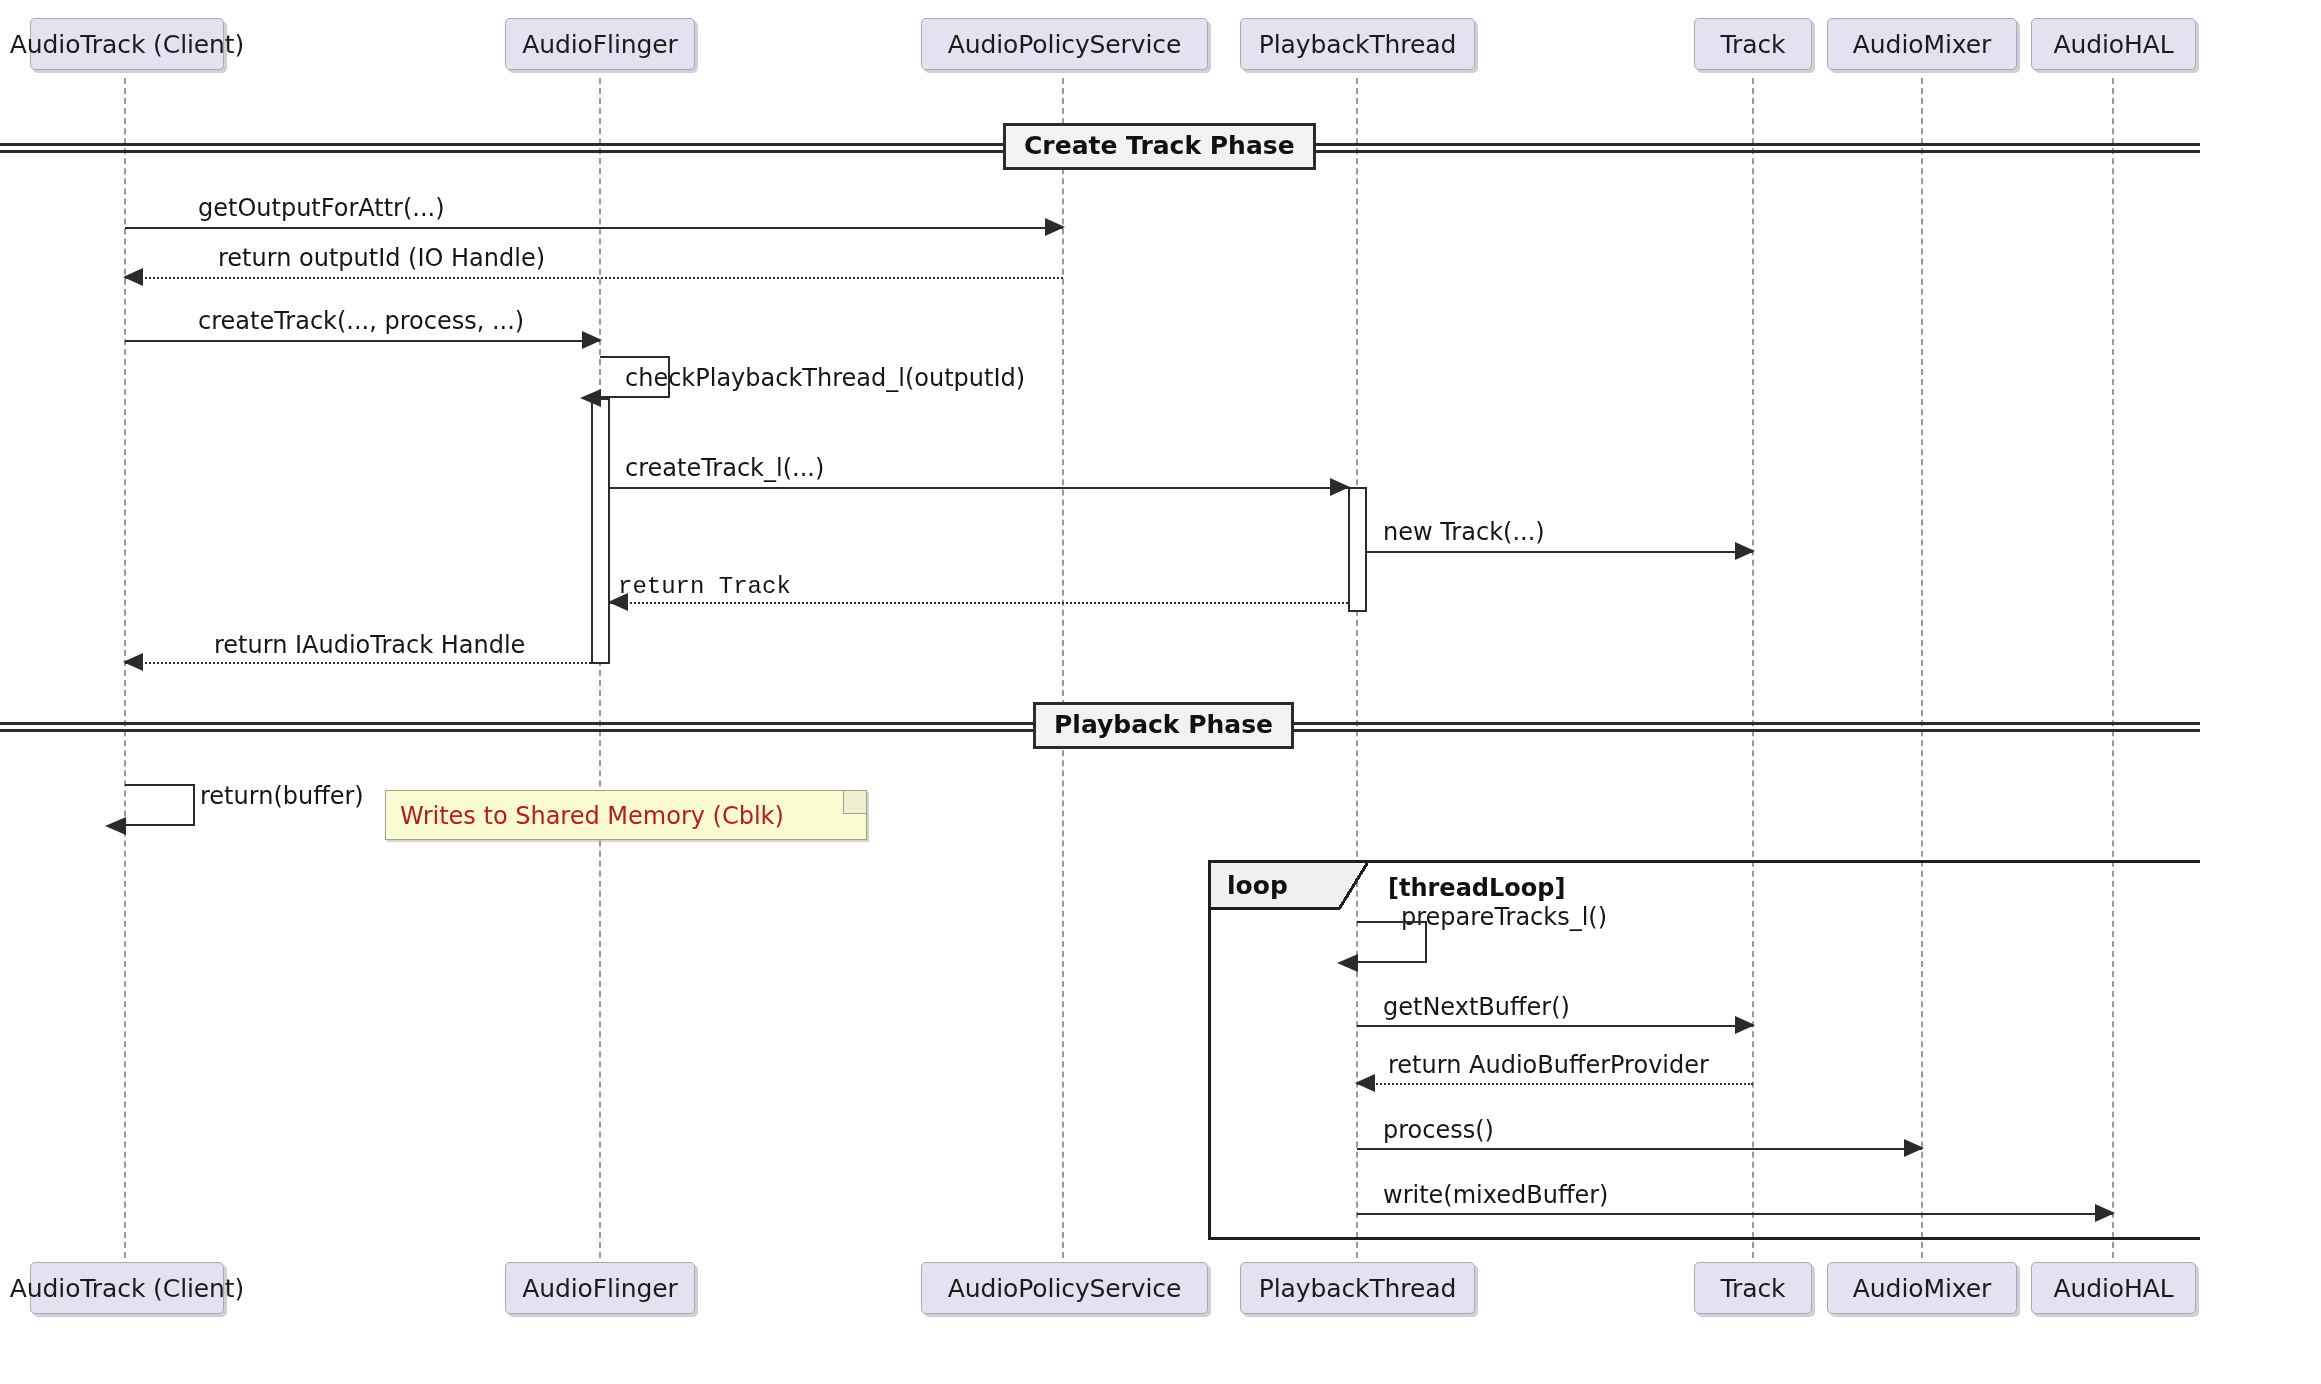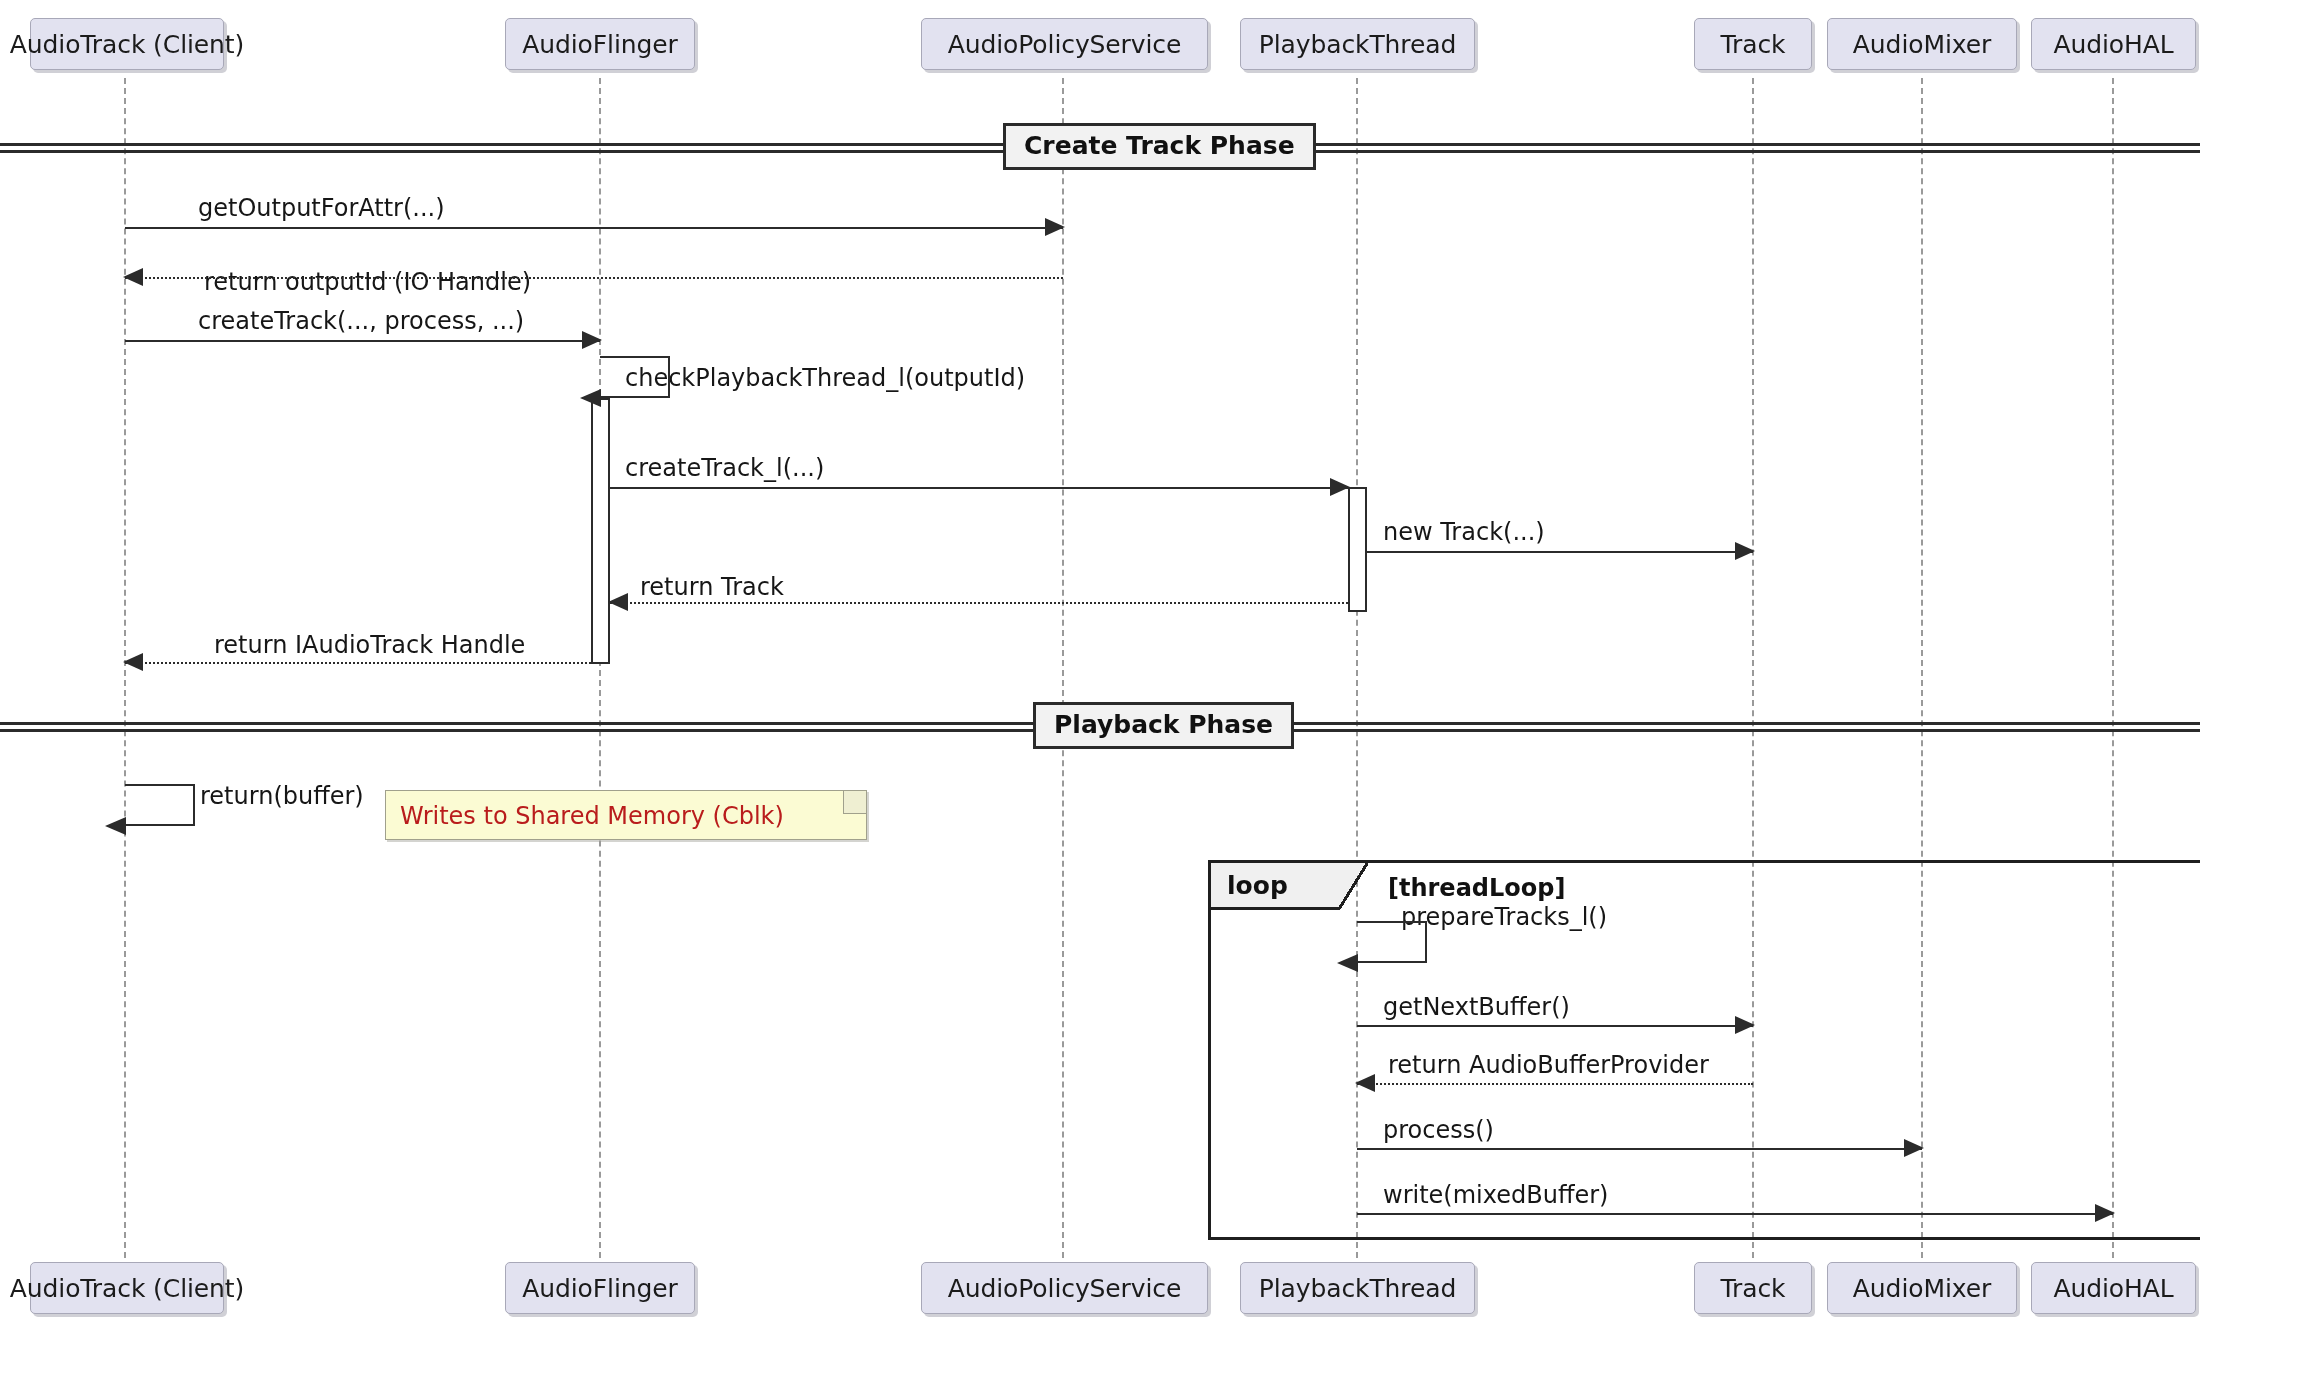--- a/index.html
+++ b/index.html
@@ -172,21 +172,21 @@
     <div class="frame-tab-slant" style="left: 1339px; top: 863px; width: 0px; height: 0px; border-top: 44px solid rgb(240, 240, 240); border-right: 26px solid transparent;"></div>
     <div style="position: absolute; left: 1339px; top: 863px; width: 29px; height: 47px; background: linear-gradient(to right bottom, transparent calc(50% - 2px), rgb(31, 31, 31) calc(50% - 2px), rgb(31, 31, 31) calc(50% + 1px), transparent calc(50% + 1px));"></div>
     <div class="frame-guard" style="left: 1388px; top: 876px;">[threadLoop]</div>
     <div class="activation" style="left: 591px; top: 398px; width: 19px; height: 266px;"></div>
     <div class="activation" style="left: 1348px; top: 487px; width: 19px; height: 125px;"></div>
     <div class="mlabel" style="left: 198px; top: 196px;">getOutputForAttr(...)</div>
     <div class="msg" style="left: 125px; top: 227px; width: 938px;">
       <div class="line"></div>
       <div class="head right"></div>
     </div>
-    <div class="mlabel" style="left: 204px; top: 246px; margin-top: 24px;">return outputId (IO Handle)</div>
+    <div class="mlabel" style="left: 218px; top: 246px;">return outputId (IO Handle)</div>
     <div class="msg dotted" style="left: 125px; top: 277px; width: 938px;">
       <div class="line"></div>
       <div class="head left"></div>
     </div>
     <div class="mlabel" style="left: 198px; top: 309px;">createTrack(..., process, ...)</div>
     <div class="msg" style="left: 125px; top: 340px; width: 475px;">
       <div class="line"></div>
       <div class="head right"></div>
     </div>
     <div class="mlabel" style="left: 625px; top: 366px;">checkPlaybackThread_l(outputId)</div>
@@ -196,21 +196,21 @@
     <div class="mlabel" style="left: 625px; top: 456px;">createTrack_l(...)</div>
     <div class="msg" style="left: 610px; top: 487px; width: 738px;">
       <div class="line"></div>
       <div class="head right"></div>
     </div>
     <div class="mlabel" style="left: 1383px; top: 520px;">new Track(...)</div>
     <div class="msg" style="left: 1367px; top: 551px; width: 386px;">
       <div class="line"></div>
       <div class="head right"></div>
     </div>
-    <div class="mlabel" style="left: 640px; top: 575px;">return Track</div>
+    <div class="mlabel" style="left: 618px; top: 575px; font-family: Liberation Mono, monospace;">return Track</div>
     <div class="msg dotted" style="left: 610px; top: 602px; width: 738px;">
       <div class="line"></div>
       <div class="head left"></div>
     </div>
     <div class="mlabel" style="left: 214px; top: 633px;">return IAudioTrack Handle</div>
     <div class="msg dotted" style="left: 125px; top: 662px; width: 466px;">
       <div class="line"></div>
       <div class="head left"></div>
     </div>
     <div class="mlabel" style="left: 200px; top: 784px;">return(buffer)</div>

